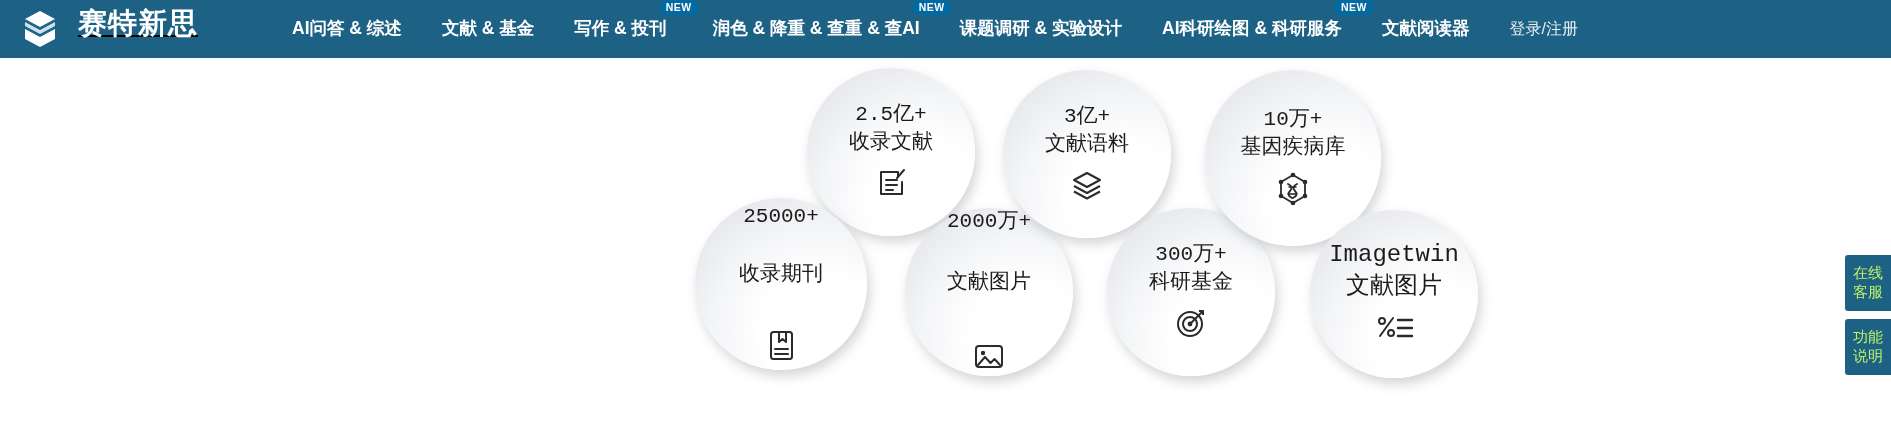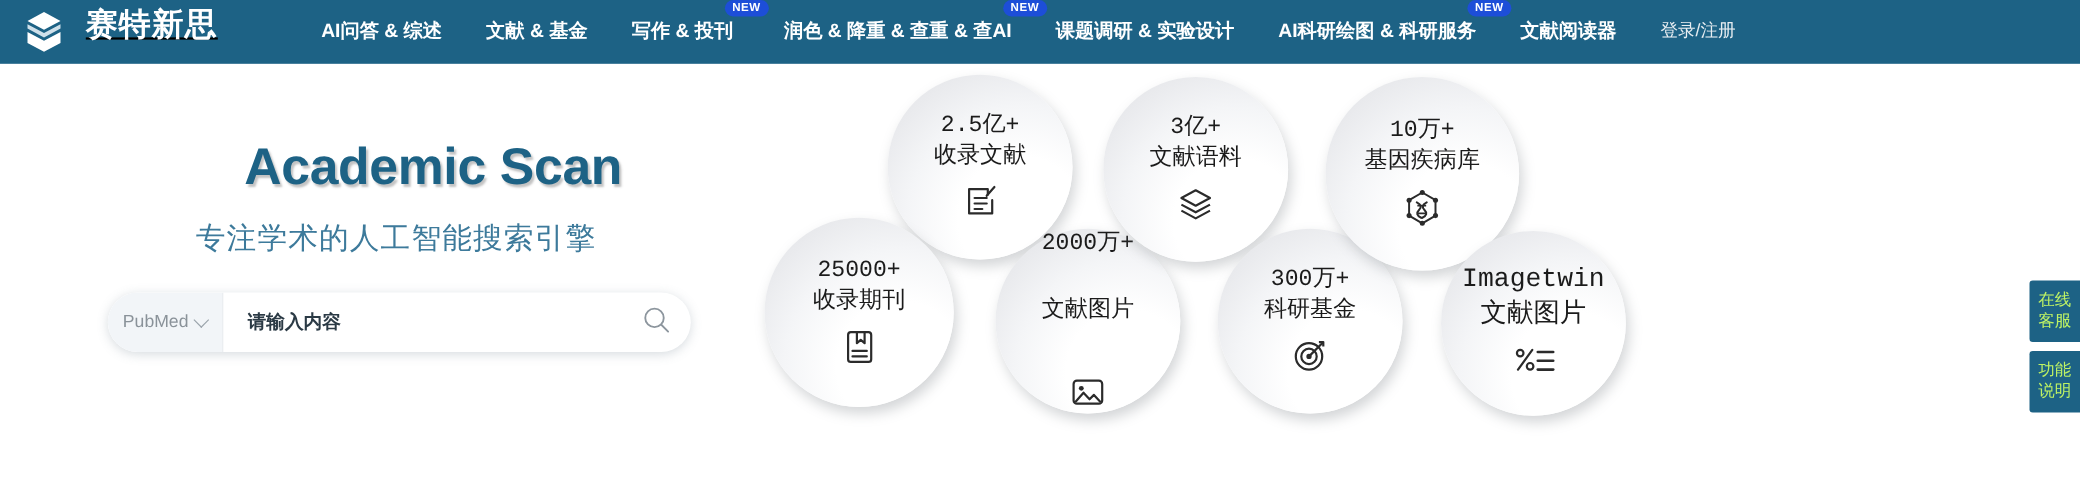--- a/index.html
+++ b/index.html
@@ -29,21 +29,21 @@
     height:58px;
   }
   .nav-item{
     position:relative;color:#ffffff;font-size:17.5px;font-weight:bold;
     white-space:nowrap;cursor:pointer;line-height:1;
     padding:4px 2px;
   }
   .nav-item.plain{font-weight:normal;font-size:16px;color:#e8eef2;}
   .badge-new{
     position:absolute;top:-16px;right:-30px;
-    background:#1d4ed8;color:#ffffff;
+    background:#0369a1;color:#ffffff;
     font-size:10.5px;font-weight:bold;letter-spacing:.5px;
     padding:2px 7px 2px 7px;border-radius:9px;
     line-height:1.05;
   }
   .nav-gap-lg{margin-left:6px;}
 
   
   .hero-left{position:absolute;left:0;top:58px;width:700px;height:389px;}
   .hero-title{
     position:absolute;left:222px;top:65px;
@@ -159,60 +159,38 @@
         <span>文献阅读器</span>
       </div>
 
       <div class="nav-item plain">
         <span>登录/注册</span>
       </div>
 
     </div>
   </div>
 
-  <div class="hero-left">
-
-    <div class="hero-title">Academic Scan</div>
-    <div class="hero-sub">专注学术的人工智能搜索引擎</div>
-
-    <div class="searchbar">
-      <div class="src-select">
-        <span class="src-select-label">PubMed</span>
-        <span class="chev"></span>
-      </div>
-      <div class="src-divider"></div>
-      <input class="src-input" type="text" placeholder="请输入内容" style="">
-      <div class="src-btn">
-        <span>
-          <svg width="28" height="28" viewBox="0 0 28 28">
-            <circle cx="12" cy="12" r="8.4" fill="none" stroke="#8d969e" stroke-width="1.7"></circle>
-            <line x1="18.2" y1="18.2" x2="24.4" y2="24.4" stroke="#8d969e" stroke-width="1.7" stroke-linecap="round"></line>
-          </svg>
-        </span>
-      </div>
-    </div>
-  </div>
 
   <div class="bubbles">
 
     <div class="bub" style="left:147px;top:10px;width:168px;height:168px;">
       <div class="ln">2.5亿+</div>
       <div class="ln">收录文献</div>
       <div class="ic">
         <svg width="40" height="40" viewBox="0 0 40 40">
           <path d="M10 9 h17 v5 M10 9 v22 h21 v-12" fill="none" stroke="#2b2b2b" stroke-width="2" stroke-linecap="round" stroke-linejoin="round"></path>
           <line x1="15" y1="17" x2="26" y2="17" stroke="#2b2b2b" stroke-width="2" stroke-linecap="round"></line>
           <line x1="15" y1="22" x2="26" y2="22" stroke="#2b2b2b" stroke-width="2" stroke-linecap="round"></line>
           <line x1="15" y1="27" x2="22" y2="27" stroke="#2b2b2b" stroke-width="2" stroke-linecap="round"></line>
           <path d="M26 15 L33 7" fill="none" stroke="#2b2b2b" stroke-width="2" stroke-linecap="round"></path>
         </svg>
       </div>
     </div>
 
-    <div class="bub" style="left:35px;top:140px;width:172px;height:172px;">
+    <div class="bub" style="left:35px;top:140px;width:172px;height:172px;gap:30px;">
       <div class="ln">25000+</div>
       <div class="ln">收录期刊</div>
       <div class="ic">
         <svg width="40" height="40" viewBox="0 0 40 40">
           <rect x="10" y="7" width="21" height="27" rx="2.5" fill="none" stroke="#2b2b2b" stroke-width="2"></rect>
           <path d="M18 7 v10 l3.5-3 3.5 3 V7" fill="none" stroke="#2b2b2b" stroke-width="2" stroke-linejoin="round"></path>
           <line x1="14" y1="24" x2="27" y2="24" stroke="#2b2b2b" stroke-width="2" stroke-linecap="round"></line>
           <line x1="14" y1="29" x2="27" y2="29" stroke="#2b2b2b" stroke-width="2" stroke-linecap="round"></line>
         </svg>
       </div>

